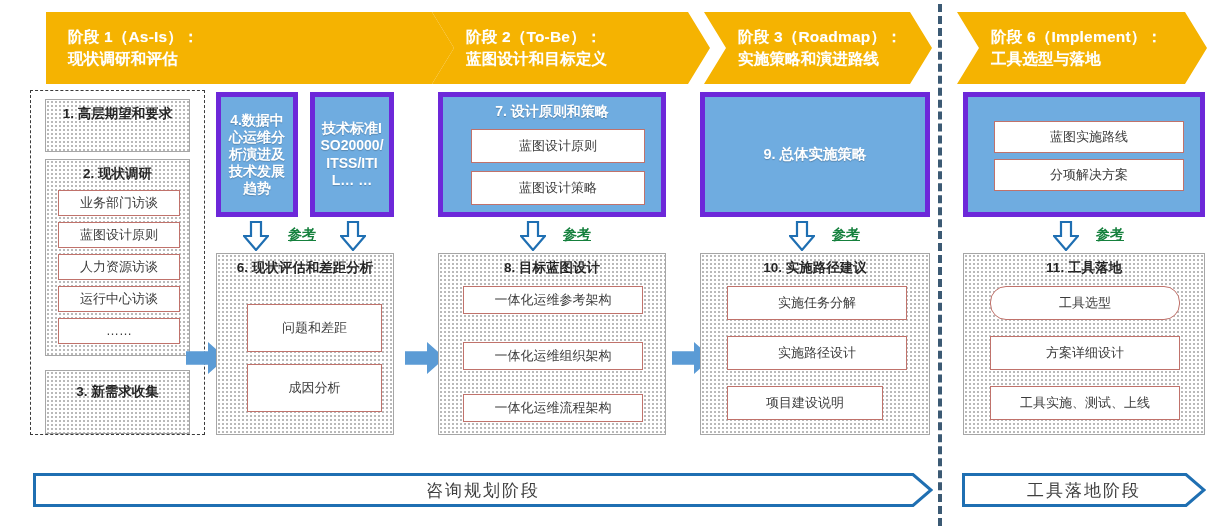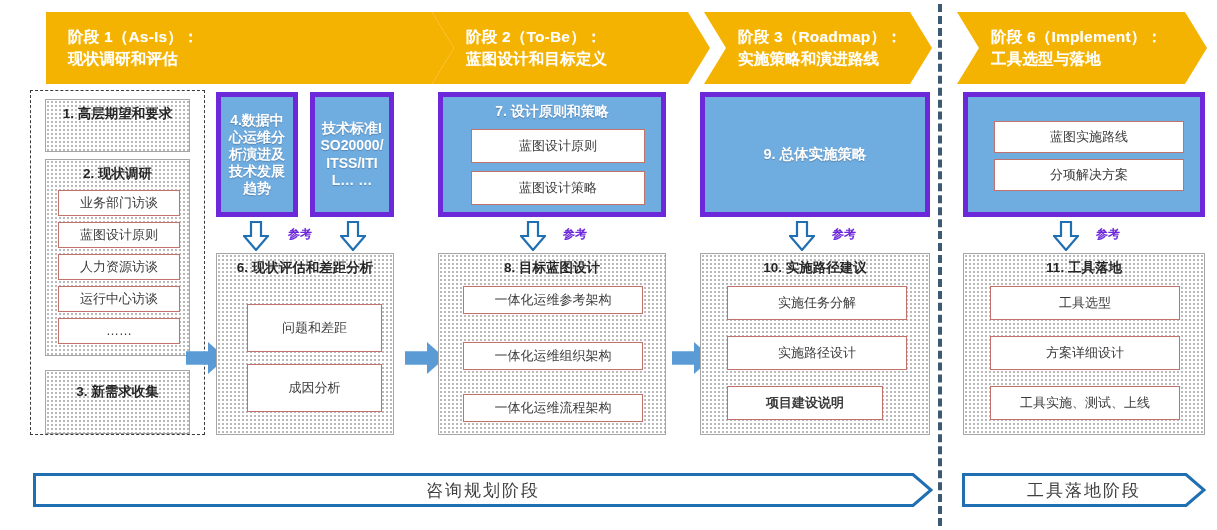--- a/index.html
+++ b/index.html
@@ -54,21 +54,21 @@
     color:#ffffff;font-weight:bold;font-size:14px;line-height:1.22;padding:4px;
     box-sizing:border-box;text-shadow:0 1px 1px rgba(0,0,0,.22);
     word-break:break-all;
   }
 
   
   .rarrow{position:absolute;background:#5B9BD5;
     clip-path:polygon(0 30%,55% 30%,55% 3%,100% 50%,55% 97%,55% 70%,0 70%);}
   .darrow{position:absolute;}
   .darrow svg{display:block;}
-  .reflabel{position:absolute;font-weight:bold;font-size:12px;color:#6d28d9;}
+  .reflabel{position:absolute;font-weight:bold;font-size:14px;color:#15803d;text-decoration:underline;}
 
   
   .banner{position:absolute;height:34px;}
   .banner svg{display:block;position:absolute;left:0;top:0;}
   .banner .btxt{
     position:absolute;left:0;top:0;width:100%;height:100%;
     display:flex;align-items:center;justify-content:center;
     color:#3F3F3F;font-size:17px;letter-spacing:2px;
     font-family:"Liberation Serif","DejaVu Serif",serif;
   }
@@ -180,40 +180,40 @@
     <svg width="26" height="30" viewBox="0 0 26 30">
         <polygon points="8,1 18,1 18,15 25,15 13,29 1,15 8,15" fill="#ffffff" stroke="#1F6FB2" stroke-width="2.2"></polygon>
       </svg>
   </div>
   <div class="reflabel" style="left:832px;top:226px;">参考</div>
 
   <div class="panel dotted" style="left:700px;top:253px;width:230px;height:182px;">
     <div class="ptitle">10. 实施路径建议</div>
     <div class="item" style="position:absolute;left:26px;top:32px;width:180px;height:34px;">实施任务分解</div>
     <div class="item" style="position:absolute;left:26px;top:82px;width:180px;height:34px;">实施路径设计</div>
-    <div class="item" style="position:absolute;left:26px;top:132px;width:156px;height:34px;font-weight:bold;">项目建设说明</div>
+    <div class="item" style="position:absolute;left:26px;top:132px;width:156px;height:34px;">项目建设说明</div>
   </div>
 
   <div class="divider" style="left:938px;top:4px;height:522px;"></div>
 
   <div class="panel blue" style="left:963px;top:92px;width:242px;height:125px;">
     <div class="item" style="position:absolute;left:26px;top:24px;width:190px;height:32px;">蓝图实施路线</div>
     <div class="item" style="position:absolute;left:26px;top:62px;width:190px;height:32px;">分项解决方案</div>
   </div>
 
   <div class="darrow" style="left:1053px;top:221px;">
     <svg width="26" height="30" viewBox="0 0 26 30">
         <polygon points="8,1 18,1 18,15 25,15 13,29 1,15 8,15" fill="#ffffff" stroke="#1F6FB2" stroke-width="2.2"></polygon>
       </svg>
   </div>
   <div class="reflabel" style="left:1096px;top:226px;">参考</div>
 
   <div class="panel dotted" style="left:963px;top:253px;width:242px;height:182px;">
     <div class="ptitle">11. 工具落地</div>
-    <div class="item" style="position:absolute;left:26px;top:32px;width:190px;height:34px;">工具选型</div>
+    <div class="item" style="position:absolute;left:26px;top:32px;width:190px;height:34px;border-radius:16px;">工具选型</div>
     <div class="item" style="position:absolute;left:26px;top:82px;width:190px;height:34px;text-align:center;">方案详细设计</div>
     <div class="item" style="position:absolute;left:26px;top:132px;width:190px;height:34px;">工具实施、测试、上线</div>
   </div>
 
   <div class="banner" style="left:33px;top:473px;width:900px;">
     <svg width="900" height="34" viewBox="0 0 900 34" preserveAspectRatio="none">
       <polygon points="1.5,1.5 880,1.5 898,17 880,32.5 1.5,32.5" fill="#ffffff" stroke="#1F6FB2" stroke-width="3"></polygon>
     </svg>
     <div class="btxt" style="padding-right:18px;">咨询规划阶段</div>
   </div>

